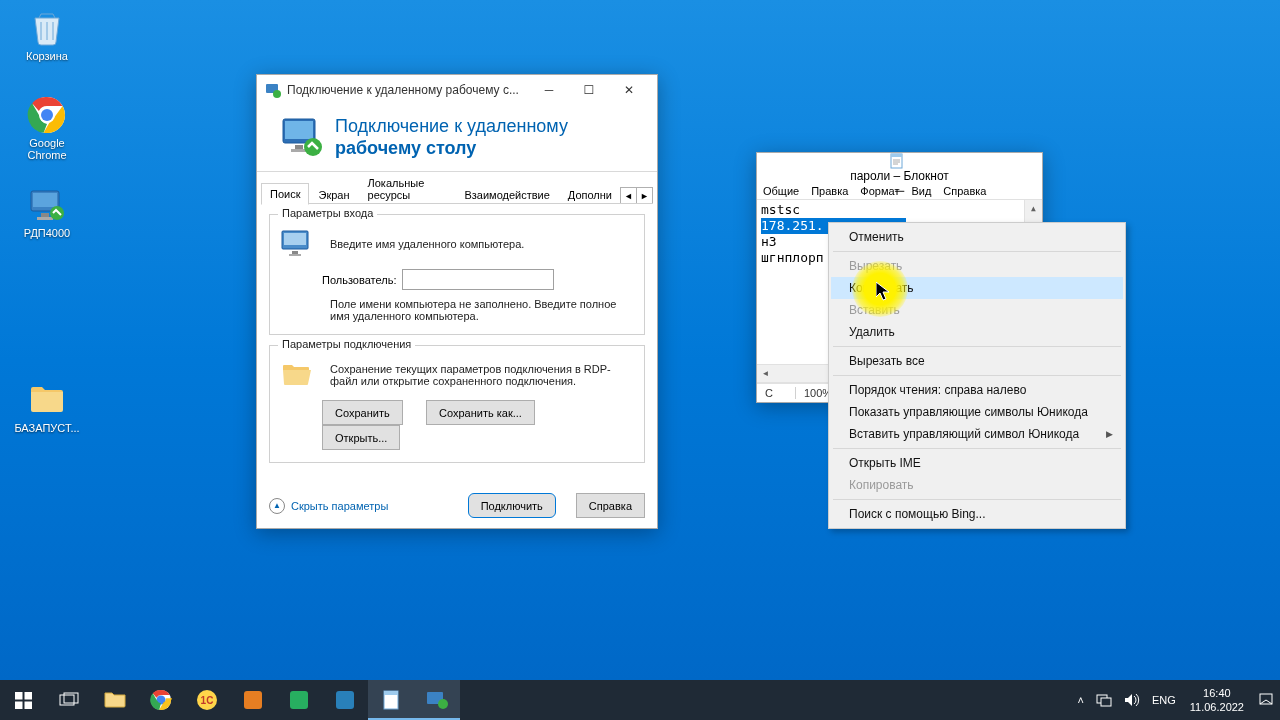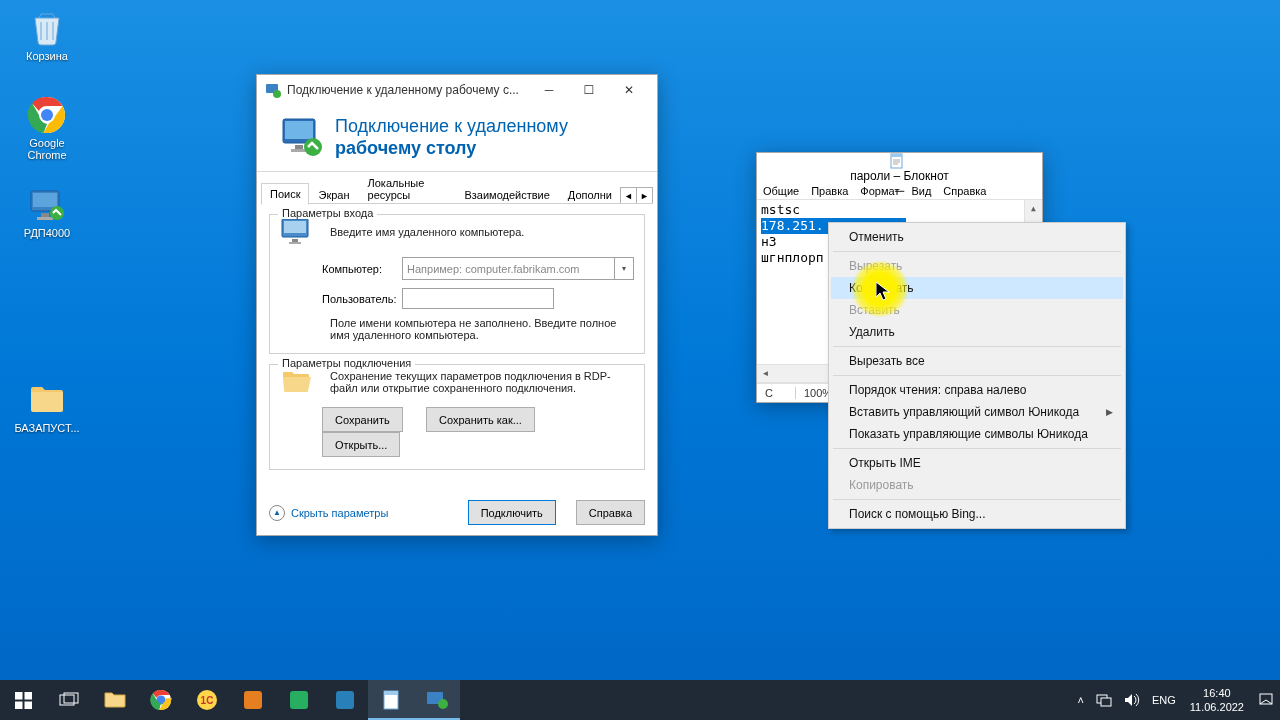--- a/index.html
+++ b/index.html
@@ -24,31 +24,31 @@
   .rdp-header .hicon{width:46px;height:46px;margin-right:10px;position:relative;}
   .rdp-header h1{margin:0;font-weight:400;font-size:18px;color:#0063b1;line-height:1.2;}
   .rdp-header h1 b{font-weight:700;}
   .tabs{display:flex;align-items:flex-end;border-top:1px solid #d9d9d9;background:#fff;padding:0 4px;position:relative;}
   .tab{padding:4px 8px;font-size:11px;border:1px solid transparent;border-bottom:none;margin-bottom:-1px;background:#fff;}
   .tab.active{border-color:#d0d0d0;border-bottom:1px solid #fff;position:relative;z-index:2;}
   .tabs-line{position:absolute;left:4px;right:4px;bottom:0;height:1px;background:#d0d0d0;z-index:1;}
   .tabnav{display:flex;margin-left:auto;}
   .tabnav div{width:15px;height:15px;border:1px solid #b0b0b0;display:flex;align-items:center;justify-content:center;font-size:9px;margin-left:-1px;}
   .panel{padding:10px 12px;}
-  .group{border:1px solid #d0d0d0;padding:0 10px 12px;margin-bottom:10px;position:relative;}
+  .group{border:1px solid #d0d0d0;padding:12px 10px 12px;margin-bottom:10px;position:relative;}
   .group .legend{position:absolute;top:-8px;left:8px;background:#fff;padding:0 4px;font-size:11px;color:#222;}
   .row{display:flex;align-items:center;margin-bottom:8px;}
   .row .gicon{width:34px;height:34px;margin-right:8px;}
   .row label{width:80px;font-size:11px;}
   .row .combo{flex:1;height:21px;border:1px solid #a0a0a0;padding:0 4px;font-size:11px;color:#888;display:flex;align-items:center;position:relative;}
   .row .combo .arrow{position:absolute;right:0;top:0;bottom:0;width:18px;border-left:1px solid #a0a0a0;display:flex;align-items:center;justify-content:center;font-size:8px;color:#555;}
   .row input[type=text]{flex:0 0 120px;height:19px;border:1px solid #a0a0a0;padding:0 4px;font-size:11px;}
   .hint{font-size:11px;color:#222;margin-left:8px;}
   .btn{height:23px;padding:0 12px;border:1px solid #adadad;background:#e1e1e1;font-size:11px;display:inline-flex;align-items:center;justify-content:center;margin-right:20px;}
-  .btn.primary{border-color:#0078d7;}
+  .btn.primary{border-color:#0078d7;border-radius:6px;}
   .footer{display:flex;align-items:center;padding:10px 12px;}
   .linklike{color:#0063b1;font-size:11px;display:flex;align-items:center;}
   .linklike .circ{width:14px;height:14px;border:1px solid #888;border-radius:50%;margin-right:6px;display:flex;align-items:center;justify-content:center;font-size:8px;}
   
   .npwin{left:756px;top:152px;width:285px;}
   .np-title{display:flex;align-items:center;height:30px;padding:0 6px;font-size:12px;flex-direction:column;}
   .np-title .ticon{width:16px;height:16px;margin-right:6px;}
   .np-title .ttext{flex:1;}
   .np-title .wb{width:34px;height:26px;display:flex;align-items:center;justify-content:center;font-size:13px;}
   .np-menu{display:flex;padding:2px 6px;font-size:11px;}
@@ -178,27 +178,20 @@
             <svg viewBox="0 0 34 34">
                 <rect x="2" y="4" width="26" height="18" rx="1" fill="#4a8cc9" stroke="#1a5a9e"></rect>
                 <rect x="4" y="6" width="22" height="12" fill="#a8d0ef"></rect>
                 <rect x="12" y="24" width="6" height="3" fill="#888"></rect>
                 <rect x="9" y="27" width="12" height="2" fill="#aaa"></rect>
               </svg>
           </div>
           <div class="hint">Введите имя удаленного компьютера.</div>
         </div>
         <div class="row" style="padding-left:42px;">
-          <label>Компьютер:</label>
-          <div class="combo">
-            <span>Например: computer.fabrikam.com</span>
-            <div class="arrow">▾</div>
-          </div>
-        </div>
-        <div class="row" style="padding-left:42px;">
           <label>Пользователь:</label>
           <input type="text" style="">
         </div>
         <div class="hint" style="padding-left:42px;">Поле имени компьютера не заполнено. Введите полное имя удаленного компьютера.</div>
       </div>
 
       <div class="group">
         <span class="legend">Параметры подключения</span>
         <div class="row">
           <div class="gicon">
@@ -272,25 +265,25 @@
     <div class="item">Отменить</div>
     <div class="sep"></div>
     <div class="item disabled">Вырезать</div>
     <div class="item highlight">Копировать</div>
     <div class="item disabled">Вставить</div>
     <div class="item">Удалить</div>
     <div class="sep"></div>
     <div class="item">Вырезать все</div>
     <div class="sep"></div>
     <div class="item">Порядок чтения: справа налево</div>
+    <div class="item">Показать управляющие символы Юникода</div>
     <div class="item">
       <span>Вставить управляющий символ Юникода</span>
       <span class="sub">▶</span>
     </div>
-    <div class="item">Показать управляющие символы Юникода</div>
     <div class="sep"></div>
     <div class="item">Открыть IME</div>
     <div class="item disabled">Копировать</div>
     <div class="sep"></div>
     <div class="item">Поиск с помощью Bing...</div>
   </div>
 
   <div class="cursor-highlight"></div>
   <div class="cursor">
     <svg width="16" height="20" viewBox="0 0 16 20">

